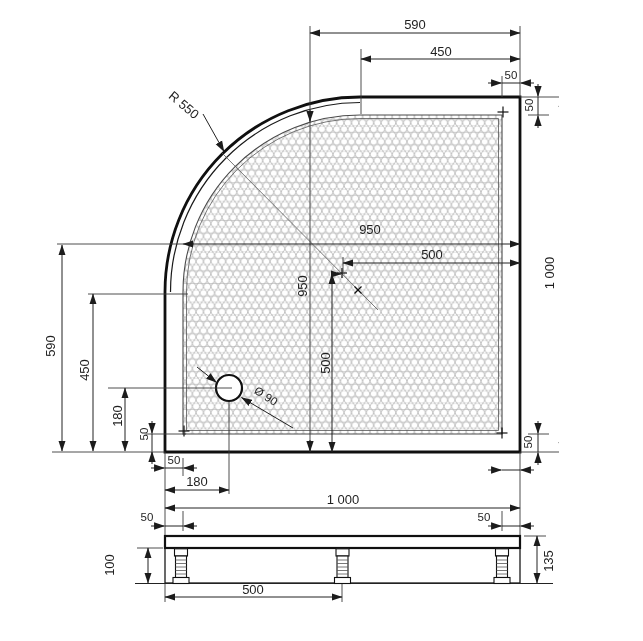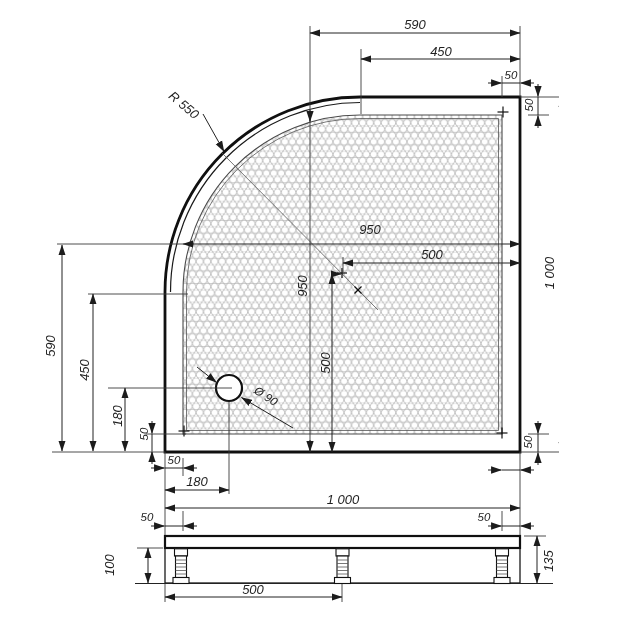--- a/index.html
+++ b/index.html
@@ -1,17 +1,17 @@
 <!DOCTYPE html>
 <html><head>
 <meta charset="utf-8">
 <style>
   html,body{margin:0;padding:0;background:#fff;}
   .canvas{position:relative;width:559px;height:641px;background:#ffffff;overflow:hidden;
-          font-family:"Liberation Sans", sans-serif;font-style:italic;}
+          font-family:"Liberation Sans", sans-serif;}
   svg text{font-family:"Liberation Sans", sans-serif;fill:#1f1f1f;
            text-anchor:middle;dominant-baseline:central;}
   .dim-t{font-size:13px;}
   .dim-s{font-size:11.5px;}
   .ext{stroke:#3a3a3a;stroke-width:0.9;fill:none;}
   .dim{stroke:#222;stroke-width:1;fill:none;}
   .geo-bold{stroke:#101010;stroke-width:2.8;fill:none;}
   .geo{stroke:#1a1a1a;stroke-width:1.2;fill:none;}
   .thin{stroke:#555;stroke-width:0.8;fill:none;}
   .cross{stroke:#111;stroke-width:1.2;}

